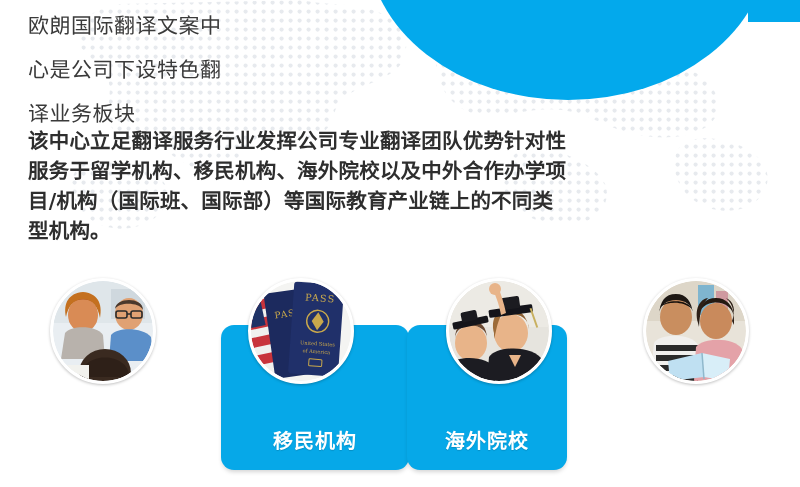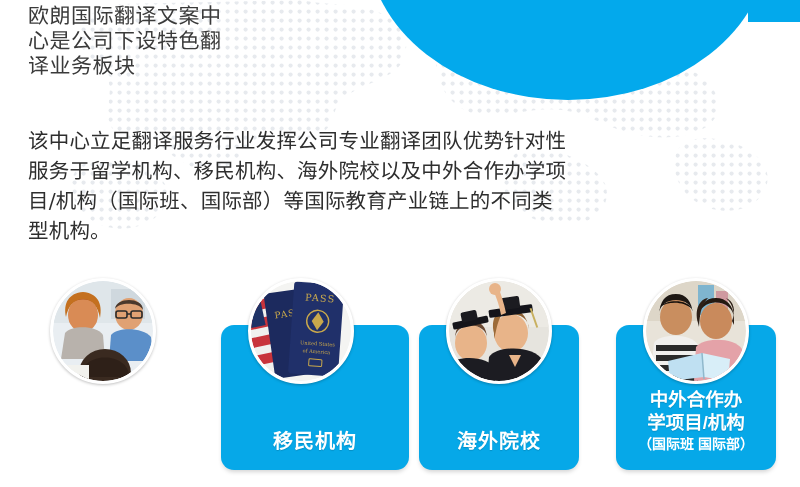--- a/index.html
+++ b/index.html
@@ -52,39 +52,39 @@
   }
 
   
   .headline {
     position: absolute;
     left: 28px;
     top: 4px;
     width: 340px;
     font-family: "DejaVu Serif", "Liberation Serif", serif;
     font-size: 21px;
-    line-height: 25px;
+    line-height: 44px;
     letter-spacing: 0.5px;
     color: #3a3a3a;
     font-weight: 400;
     text-shadow: 0 1px 0 rgba(255,255,255,0.9);
     white-space: pre-line;
   }
 
   .body-copy {
     position: absolute;
     left: 28px;
     top: 126px;
     width: 545px;
     font-family: "DejaVu Serif", "Liberation Serif", serif;
     font-size: 20.5px;
     line-height: 30px;
     letter-spacing: 0.2px;
     color: #2e2e2e;
-    font-weight: 400;
+    font-weight: 700;
   }
 
   
   .cards {
     position: absolute;
     left: 0;
     top: 272px;
     width: 800px;
     height: 215px;
   }
@@ -93,21 +93,21 @@
     position: absolute;
     top: 53px;
     width: 160px;
     height: 145px;
     background: #06a8e8;
     border-radius: 13px;
     box-shadow: 0 3px 4px -1px rgba(0,0,0,0.17);
   }
   .card-1 { left: 23px; }
   .card-2 { left: 221px; padding-left: 28px; }
-  .card-3 { left: 419px; }
+  .card-3 { left: 407px; }
   .card-4 { left: 616px; }
 
   .card-labels {
     position: absolute;
     left: 0;
     right: 0;
     bottom: 16px;
     text-align: center;
     color: #ffffff;
   }
@@ -280,27 +280,20 @@
             <line x1="82" y1="30" x2="86" y2="50" stroke="#c8b060" stroke-width="2"></line>
           </g>
           <path d="M40 76 C48 64, 86 64, 94 80 L96 100 L38 100 Z" fill="#1c1c22"></path>
           <path d="M60 74 L66 86 L72 74 Z" fill="#e8b489"></path>
           <path d="M52 34 C50 22, 46 14, 44 8 C43 4, 47 2, 49 6 C52 13, 55 22, 57 32 Z" fill="#e8b489"></path>
           <ellipse cx="46" cy="8" rx="6" ry="6" fill="#e8b489"></ellipse>
         </svg>
       </div>
     </div>
 
-    <div class="card card-4">
-      <div class="card-labels">
-        <div class="card-title">中外合作办
-学项目/机构</div>
-        <div class="card-sub">（国际班 国际部）</div>
-      </div>
-    </div>
     <div class="bubble" style="left:616px; margin-left:27px; top:6px;">
       <div class="photo">
         <svg viewBox="0 0 100 100" aria-hidden="true">
           <rect x="0" y="0" width="100" height="100" fill="#e8e3d9"></rect>
           <rect x="0" y="0" width="100" height="40" fill="#ddd6c8"></rect>
           <rect x="52" y="4" width="16" height="30" fill="#7fb5cf"></rect>
           <rect x="70" y="10" width="12" height="24" fill="#cf9aa0"></rect>
           <ellipse cx="30" cy="36" rx="16" ry="18" fill="#c98e5f"></ellipse>
           <path d="M13 34 C13 14, 47 14, 47 34 C46 20, 40 13, 30 13 C19 13, 14 20, 13 34 Z" fill="#1d1713"></path>
           <path d="M14 26 C20 18, 42 18, 46 28 C38 20, 22 20, 14 26 Z" fill="#130f0c"></path>

